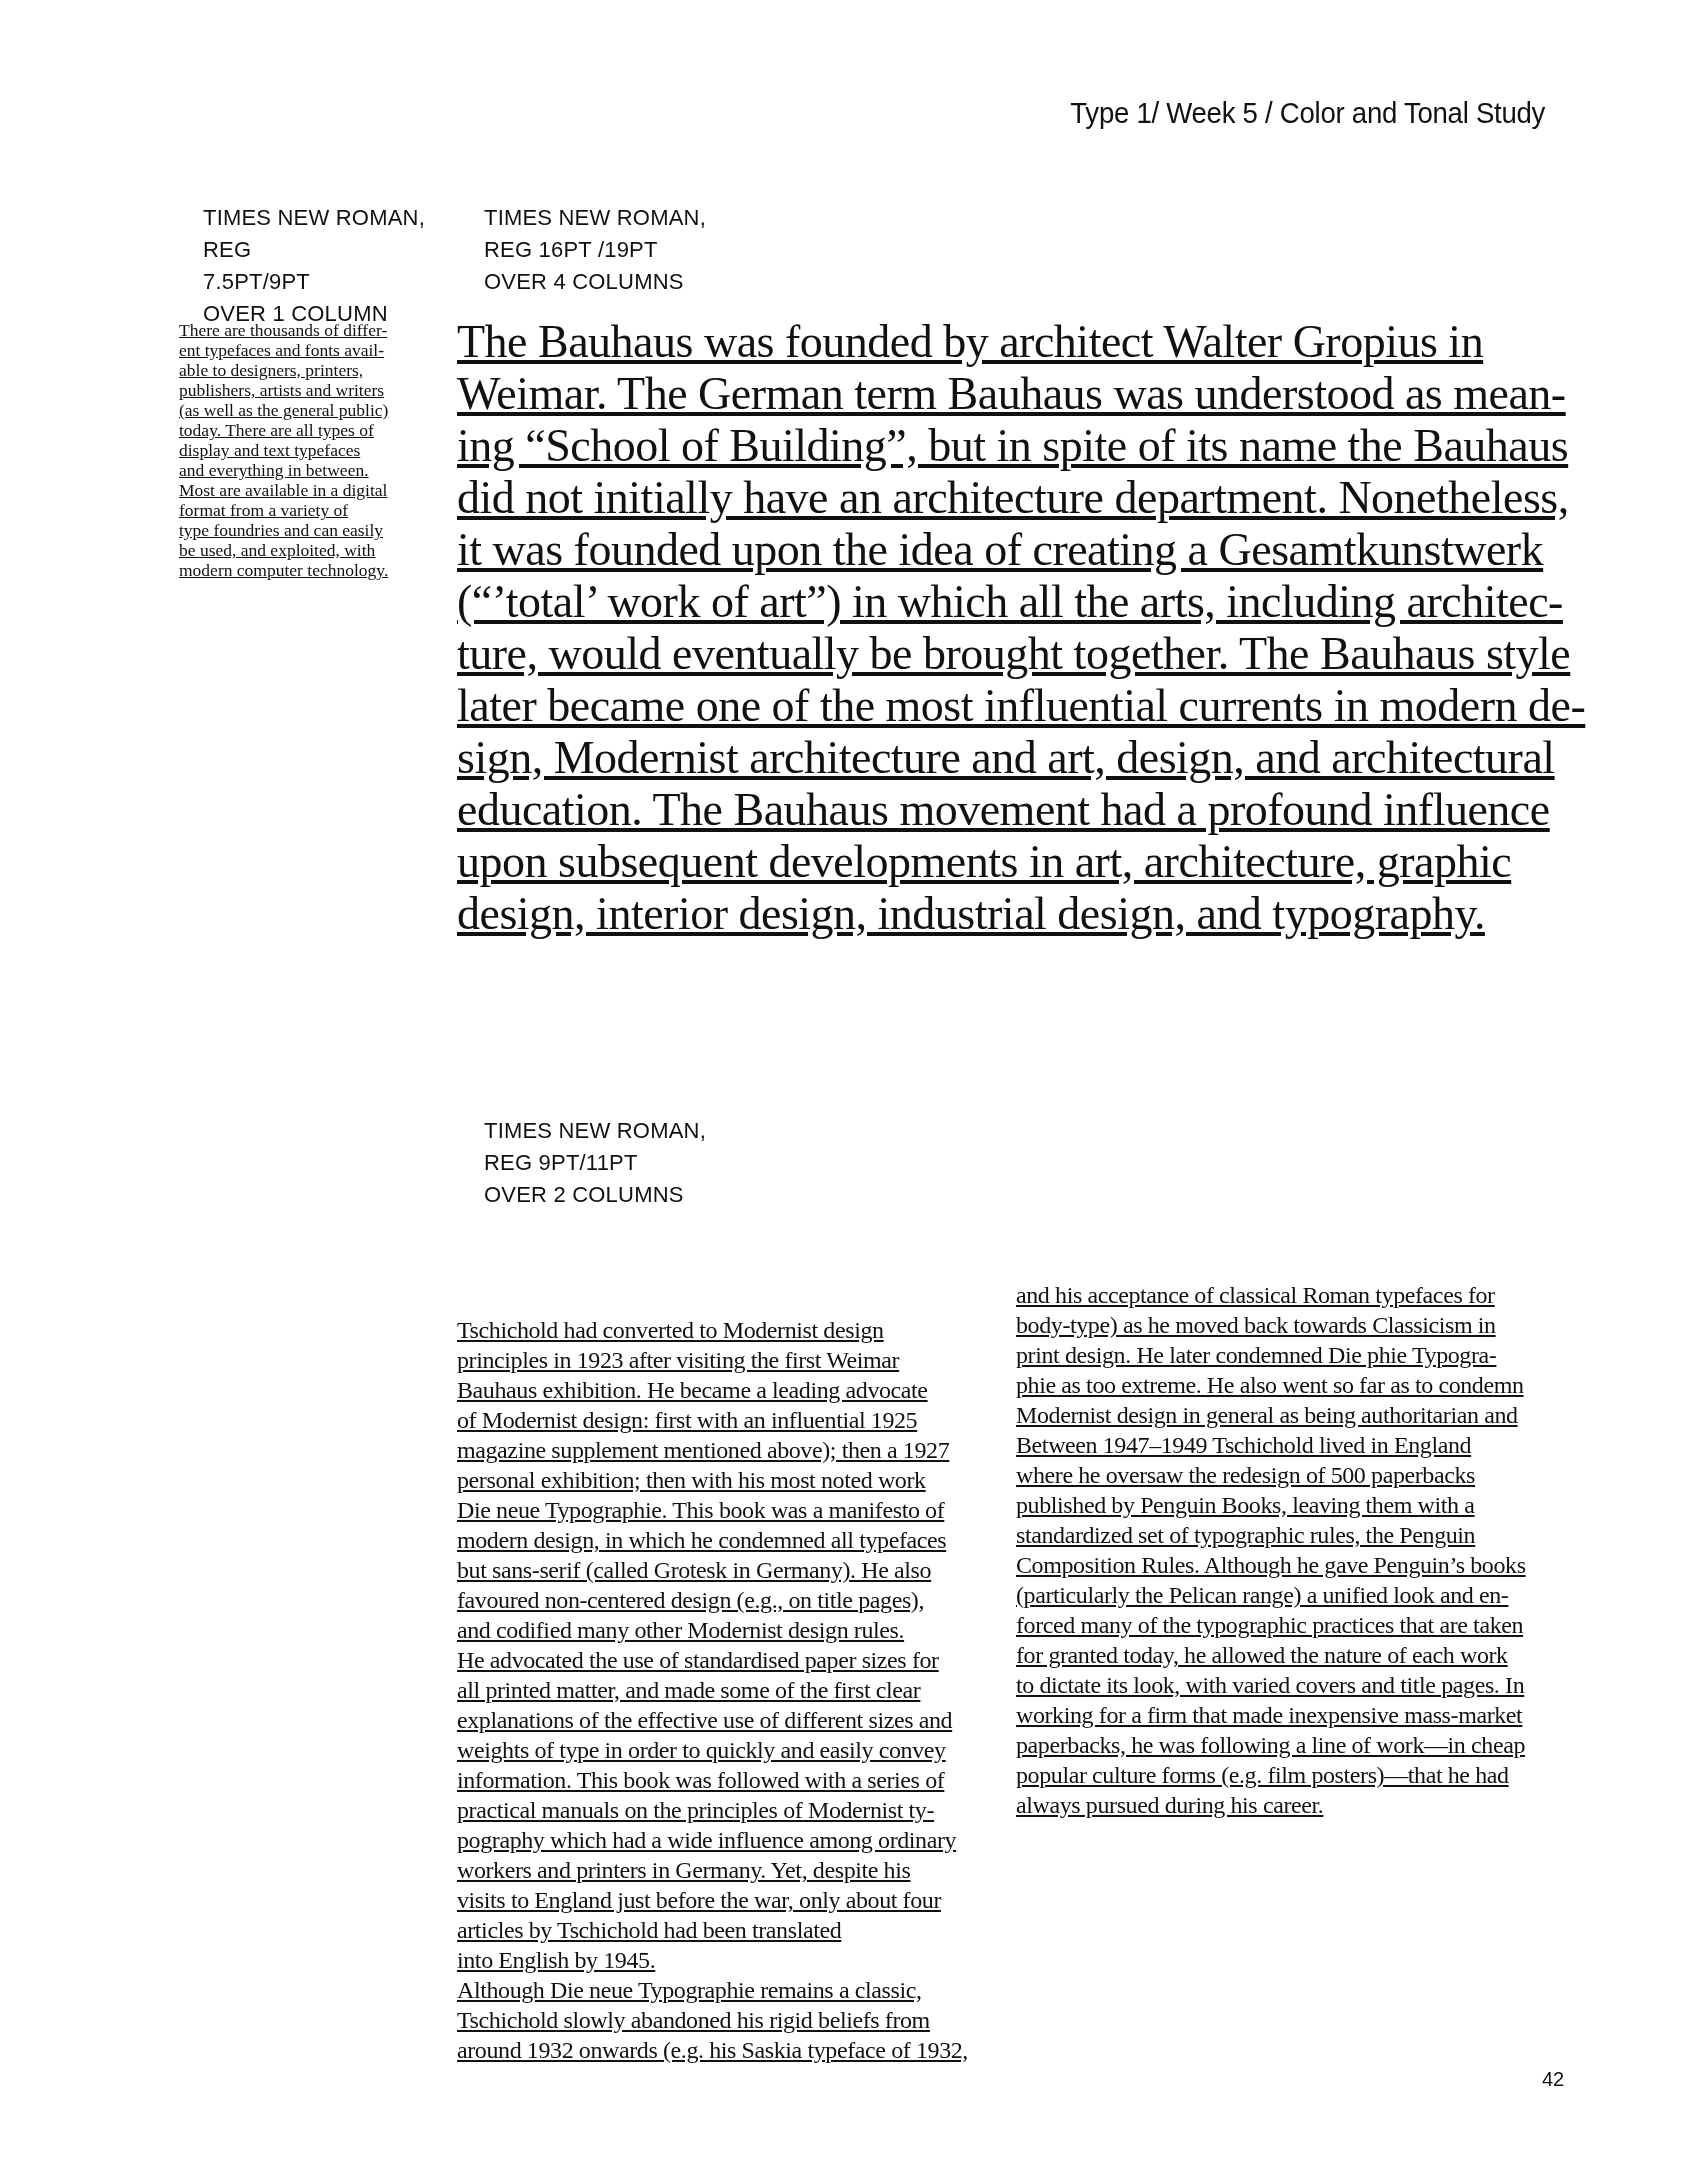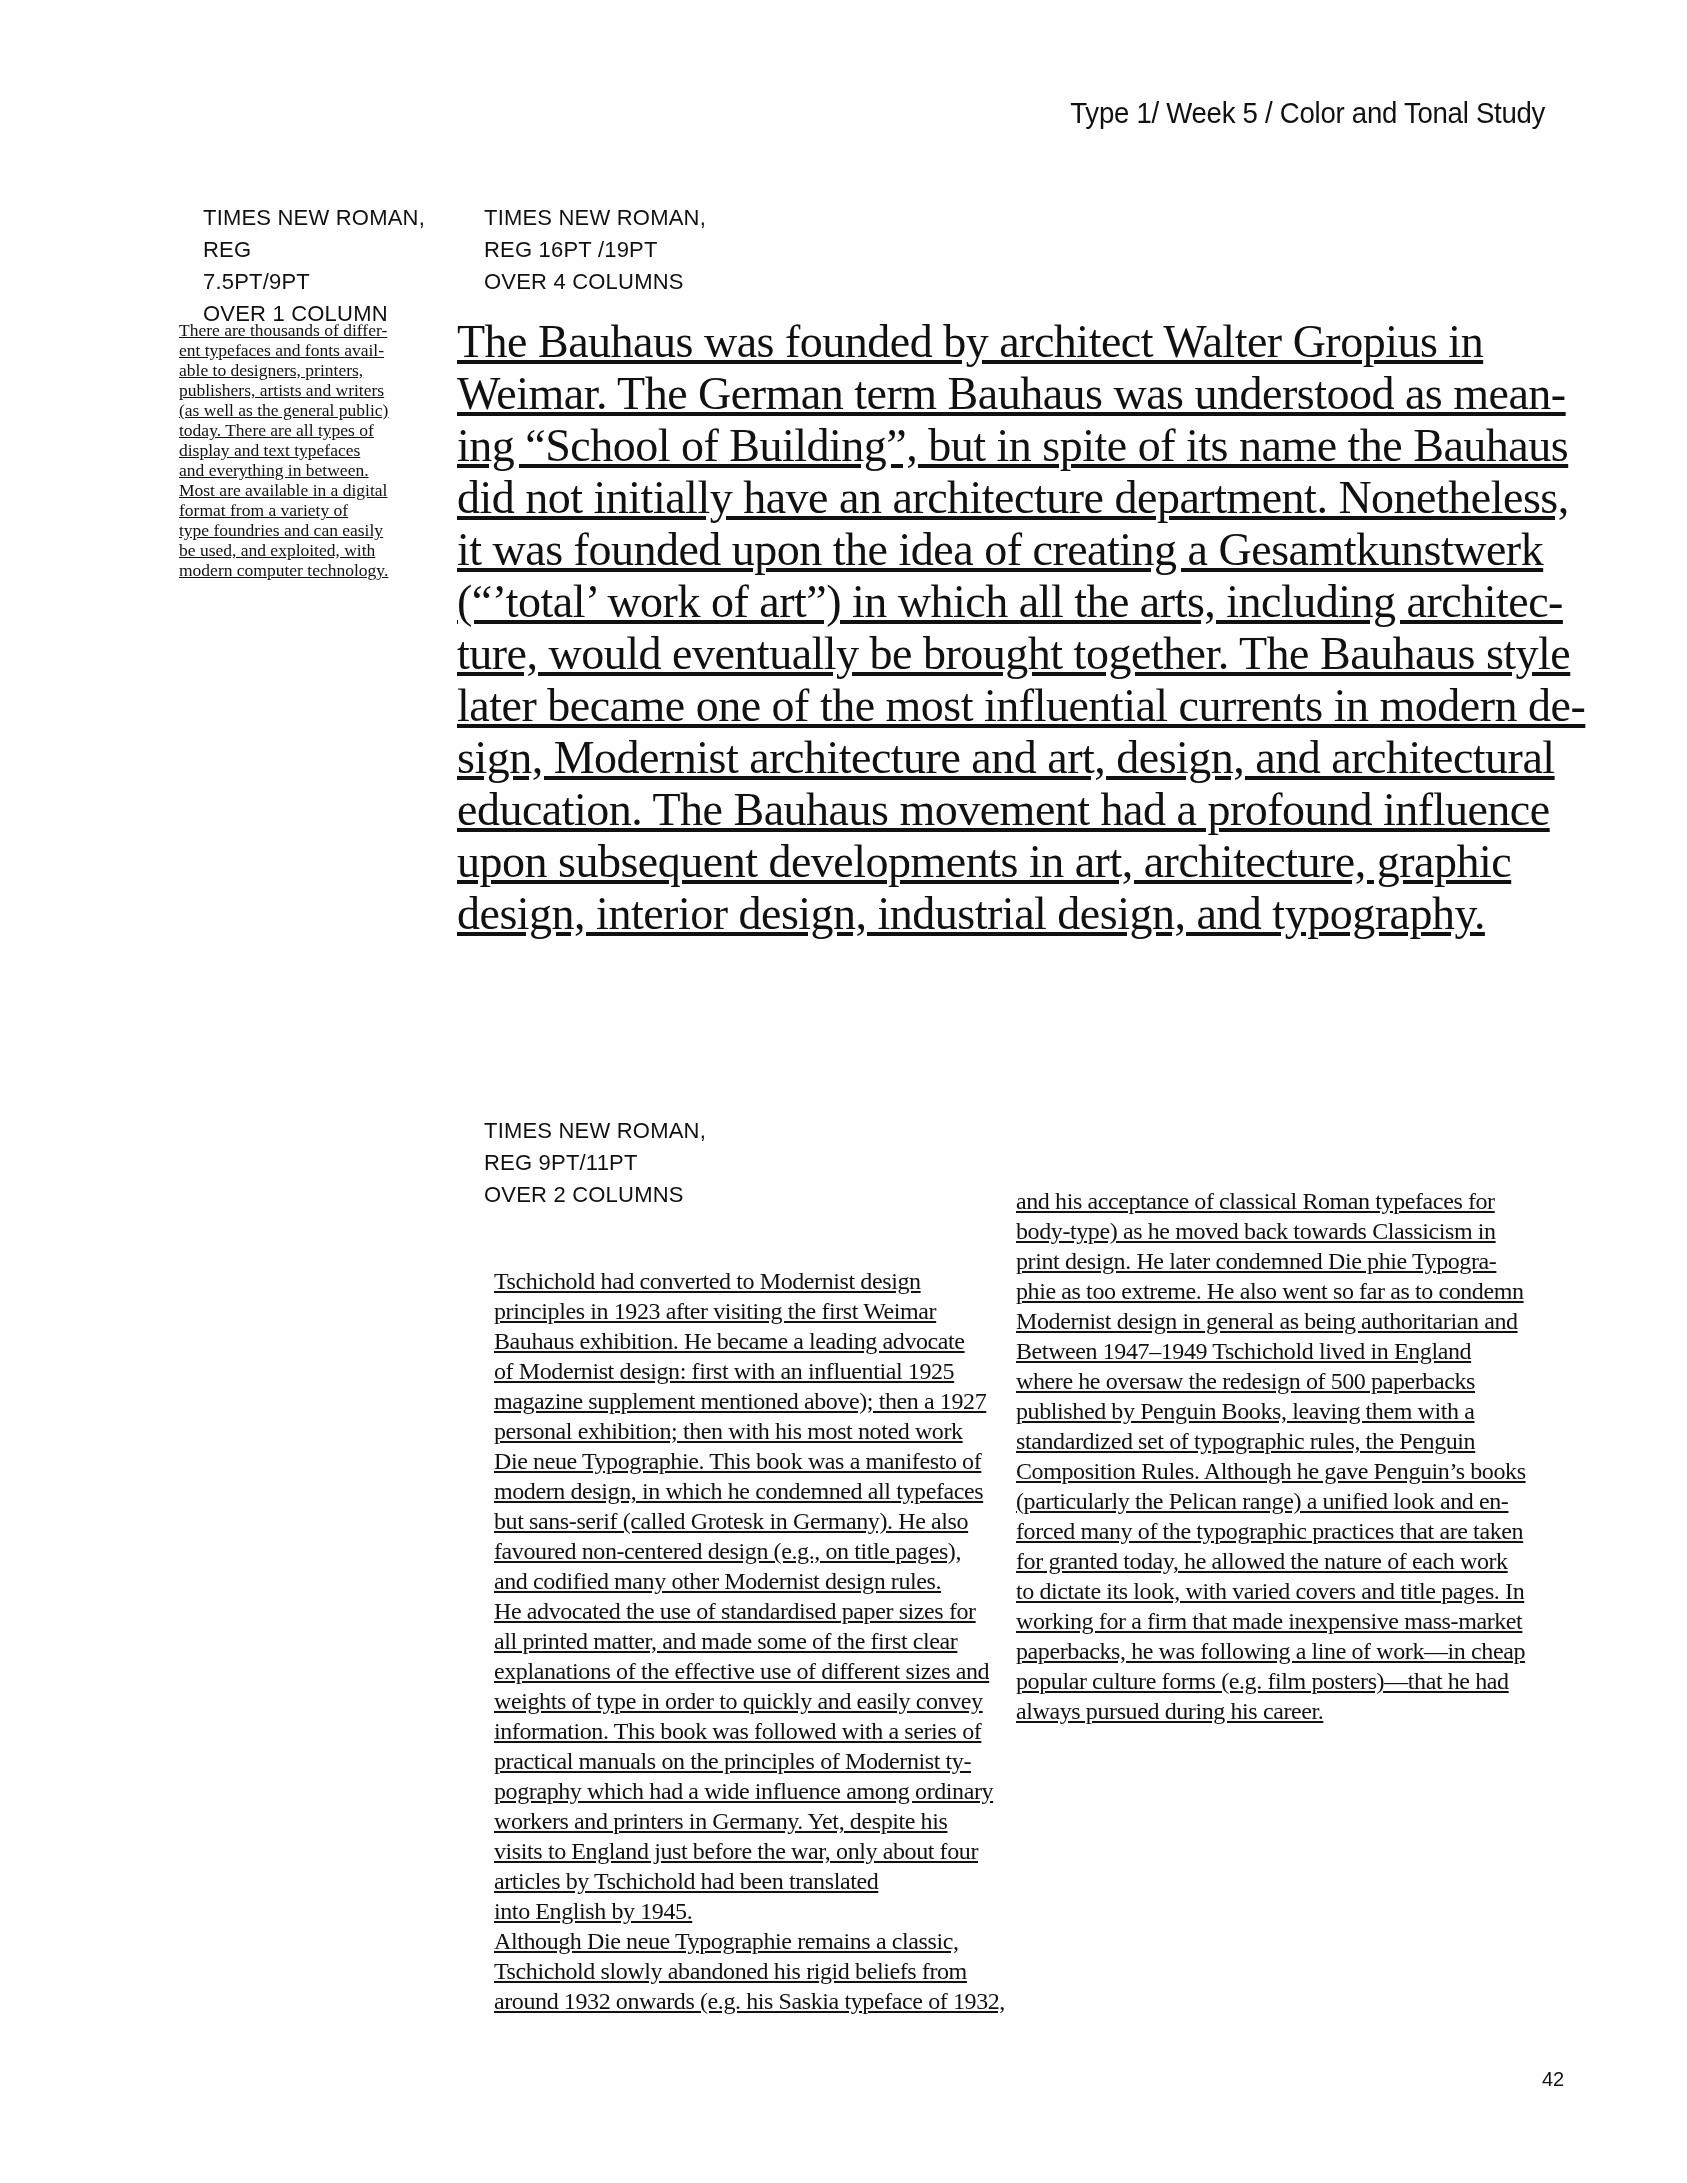--- a/index.html
+++ b/index.html
@@ -12,22 +12,22 @@
 
   .spec-label { font-size: 22px; line-height: 32px; letter-spacing: 0.2px; }
   .spec-label div { white-space: nowrap; margin-left: 26px; }
   #label-1 { left: 177px; top: 202px; }
   #label-2 { left: 458px; top: 202px; }
   #label-3 { left: 458px; top: 1115px; }
 
   #body-small { left: 179px; top: 320px; width: 251px; font-size: 17.5px; line-height: 20px; }
   #body-large { left: 457px; top: 316px; width: 1098px; font-size: 46px; line-height: 52px; letter-spacing: -0.5px; }
   .col { font-size: 24px; line-height: 30px; letter-spacing: -0.4px; }
-  #col-left { left: 457px; top: 1266px; width: 543px; margin-left: 37px; }
-  #col-right { left: 1016px; top: 1186px; width: 543px; }
+  #col-left { left: 457px; top: 1315px; width: 543px; }
+  #col-right { left: 1016px; top: 1280px; width: 543px; }
   .ln { display: block; white-space: nowrap; }
 
   #page-number { left: 1542px; top: 2066px; font-size: 20px; line-height: 26.5px; }
 </style>
 </head>
 <body>
 
 <div id="running-header" class="abs sans">Type 1/ Week 5 / Color and Tonal Study</div>
 
 <div id="label-1" class="abs sans spec-label">

